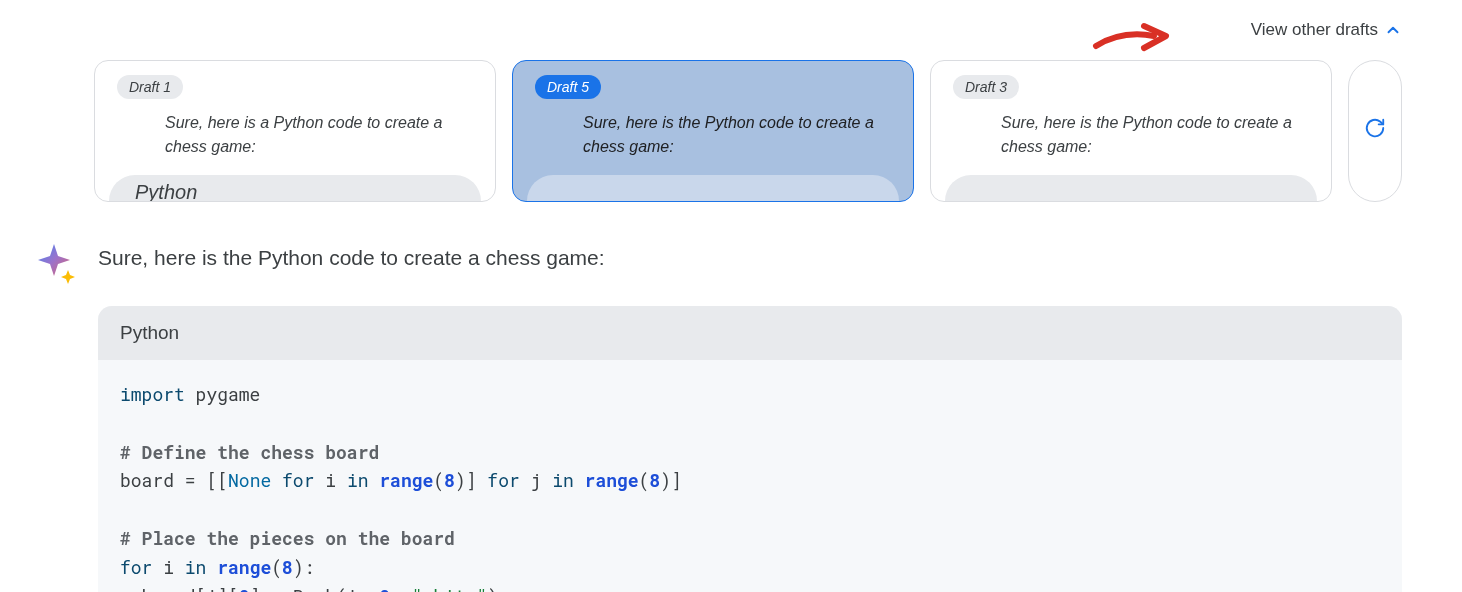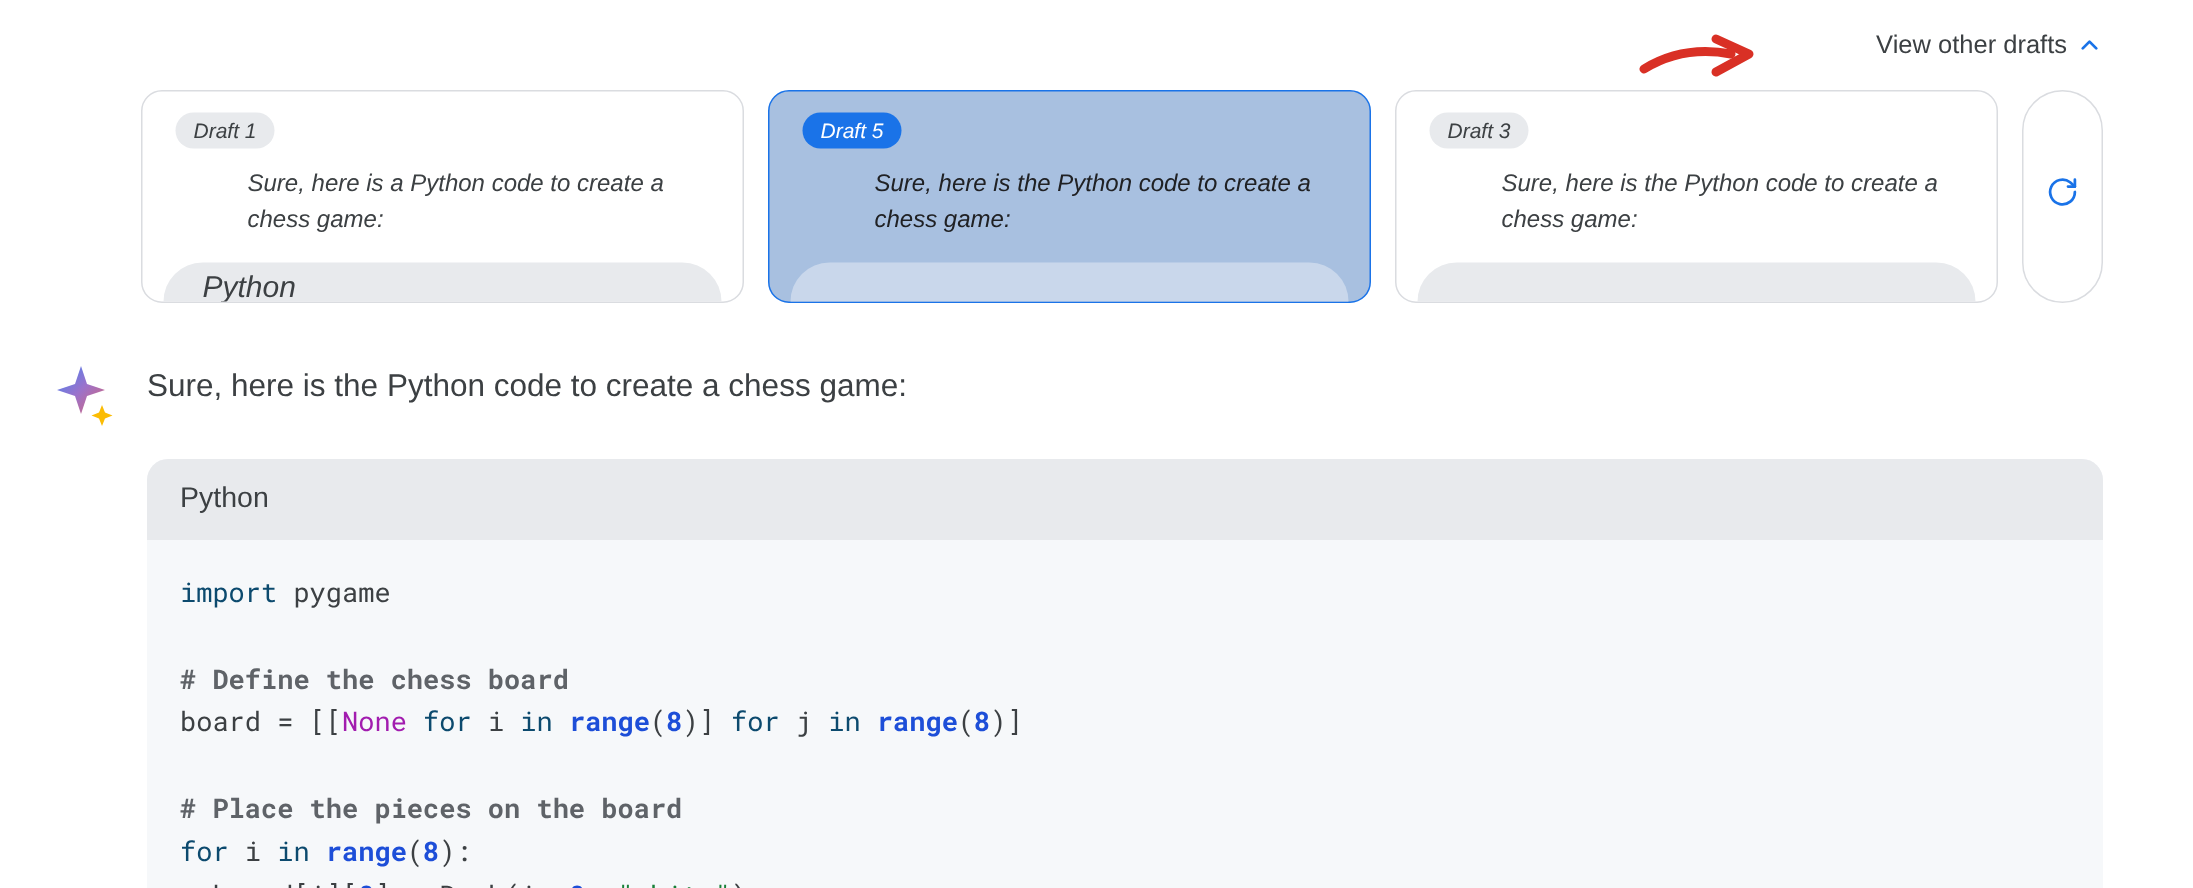--- a/index.html
+++ b/index.html
@@ -157,21 +157,21 @@
     font-family: "Roboto Mono", Consolas, monospace;
     font-size: 18px;
     line-height: 1.6;
     white-space: pre;
     color: #3c4043;
   }
   .kw { color: #0c4a6e; }
   .cm { color: #5f6368; font-weight: bold; }
   .nm { color: #1d4ed8; font-weight: bold; }
   .st { color: #188038; }
-  .nn { color: #a21caf; }
+  .nn { color: #0369a1; }
 </style>
 </head>
 <body>
 
 <div class="container">
 
   <div class="header-row">
     <svg class="arrow-annotation" viewBox="0 0 82 42">
       <path d="M 4 30 Q 30 14 62 20" stroke="#d93025" stroke-width="6" fill="none" stroke-linecap="round"></path>
       <path d="M 52 10 L 74 20 L 52 32" stroke="#d93025" stroke-width="6" fill="none" stroke-linecap="round" stroke-linejoin="round"></path>

